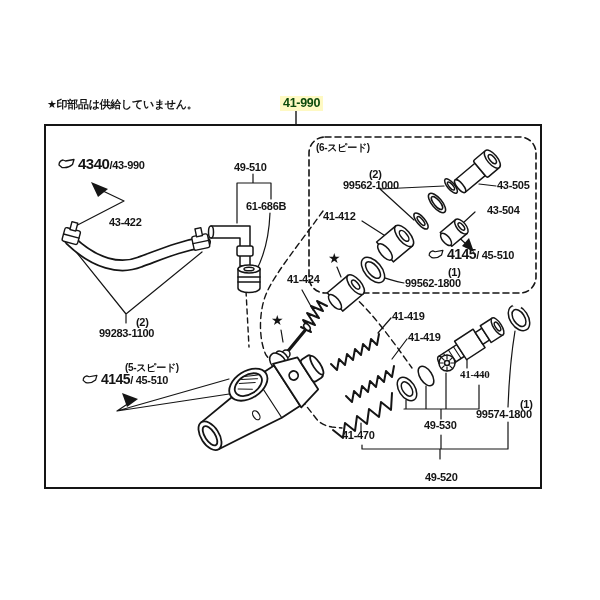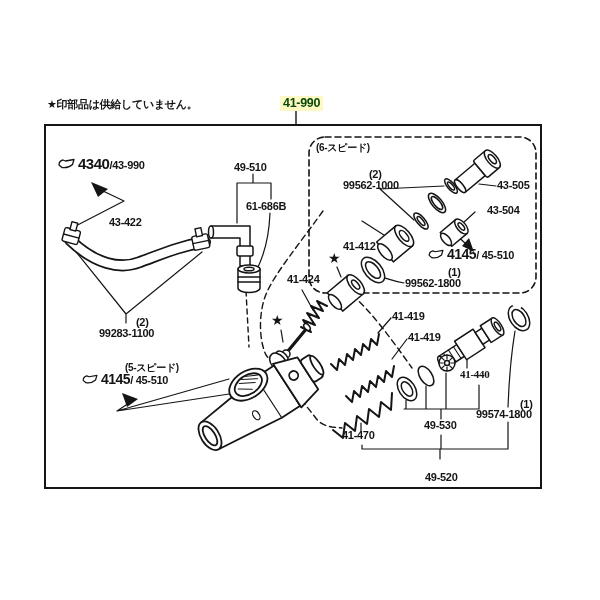--- a/index.html
+++ b/index.html
@@ -214,21 +214,21 @@
   <div class="lbl" style="left:109px;top:216px;">43-422</div>
   <div class="lbl" style="left:136px;top:316px;">(2)</div>
   <div class="lbl" style="left:99px;top:327px;">99283-1100</div>
 
   <div class="lbl" style="left:234px;top:161px;">49-510</div>
   <div class="lbl" style="left:246px;top:200px;">61-686B</div>
 
   <div class="lbl sm" style="left:316px;top:141px;">(6-スピード)</div>
   <div class="lbl" style="left:369px;top:168px;">(2)</div>
   <div class="lbl" style="left:331px;top:179px;margin-left:12px;">99562-1000</div>
-  <div class="lbl" style="left:343px;top:210px;margin-top:30px;">41-412</div>
+  <div class="lbl" style="left:323px;top:210px;">41-412</div>
   <div class="lbl" style="left:497px;top:179px;">43-505</div>
   <div class="lbl" style="left:476px;top:204px;margin-left:11px;">43-504</div>
 
   <div class="lbl" style="left:428px;top:246px;">
     <span class="hand">
       <svg width="17" height="11" viewBox="0 0 18 12" fill="#fff" stroke="#141414" stroke-width="1.3" stroke-linejoin="round">
         <path d="M1,7 Q1,3 5,2 L7.5,3 L16,1.5 L14.5,6.5 Q10,10.5 4,9.5 Z"></path>
       </svg>
     </span><span class="big" style="font-size:14px;">4145</span><span class="suf">/ 45-510</span>
   </div>

